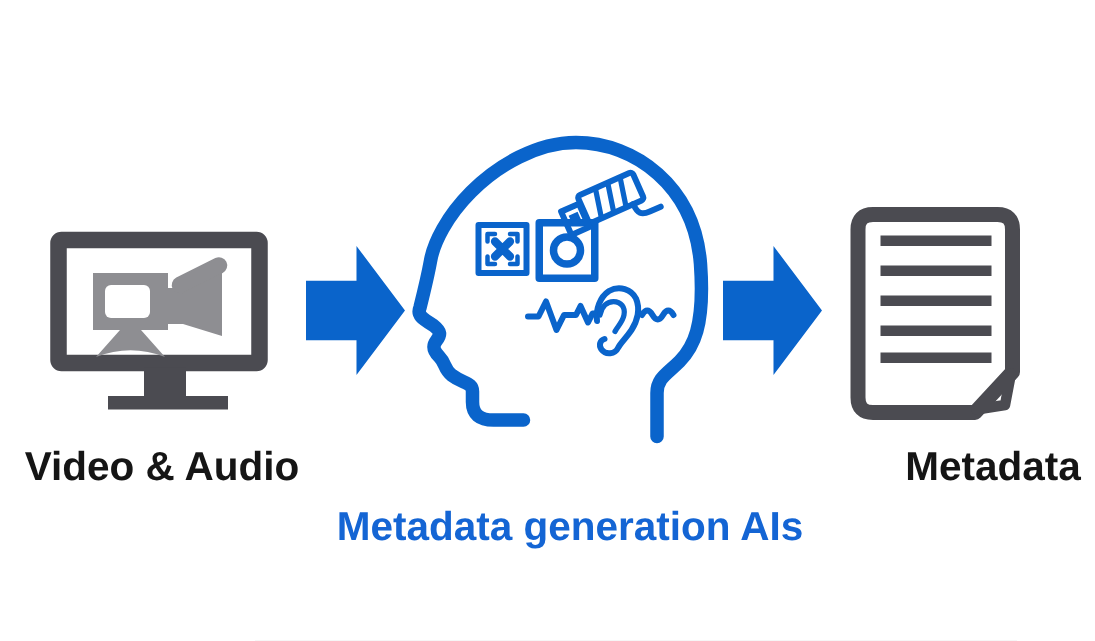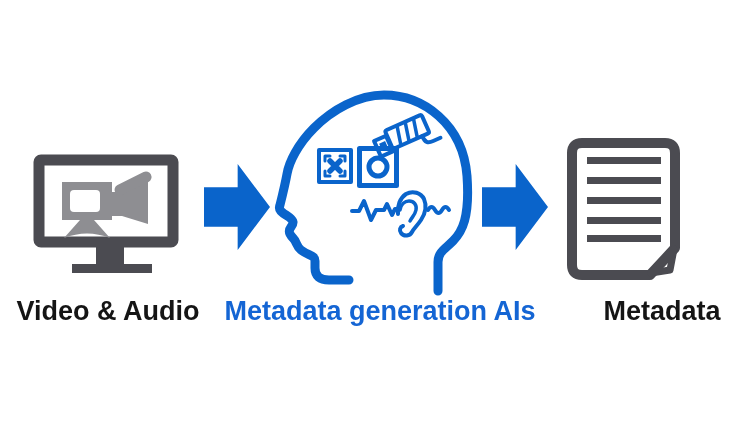--- a/index.html
+++ b/index.html
@@ -11,21 +11,21 @@
   .canvas{
     position:relative;width:730px;height:427px;background:var(--bg);
     overflow:hidden;
   }
   .abs{position:absolute;}
   .label{
     position:absolute;top:296px;transform:translateX(-50%);
     font:700 27px "Liberation Sans",sans-serif;white-space:nowrap;
     color:var(--text-black);
   }
-  .label.blue{color:var(--text-blue);}
+  .label.blue{color:var(--text-blue);margin-top:40px;}
   .arrow{
     position:absolute;top:164px;width:66px;height:86px;background:var(--blue);
     clip-path:polygon(0 27%,51% 27%,51% 0,100% 50%,51% 100%,51% 73%,0 73%);
   }
   
   .st-blue{stroke:var(--blue);fill:none;stroke-linecap:round;stroke-linejoin:round;}
   .fi-blue{fill:var(--blue);stroke:none;}
   .st-dark{stroke:var(--dark-gray);fill:none;}
   .fi-dark{fill:var(--dark-gray);stroke:none;}
   .fi-mid{fill:var(--mid-gray);stroke:none;}

